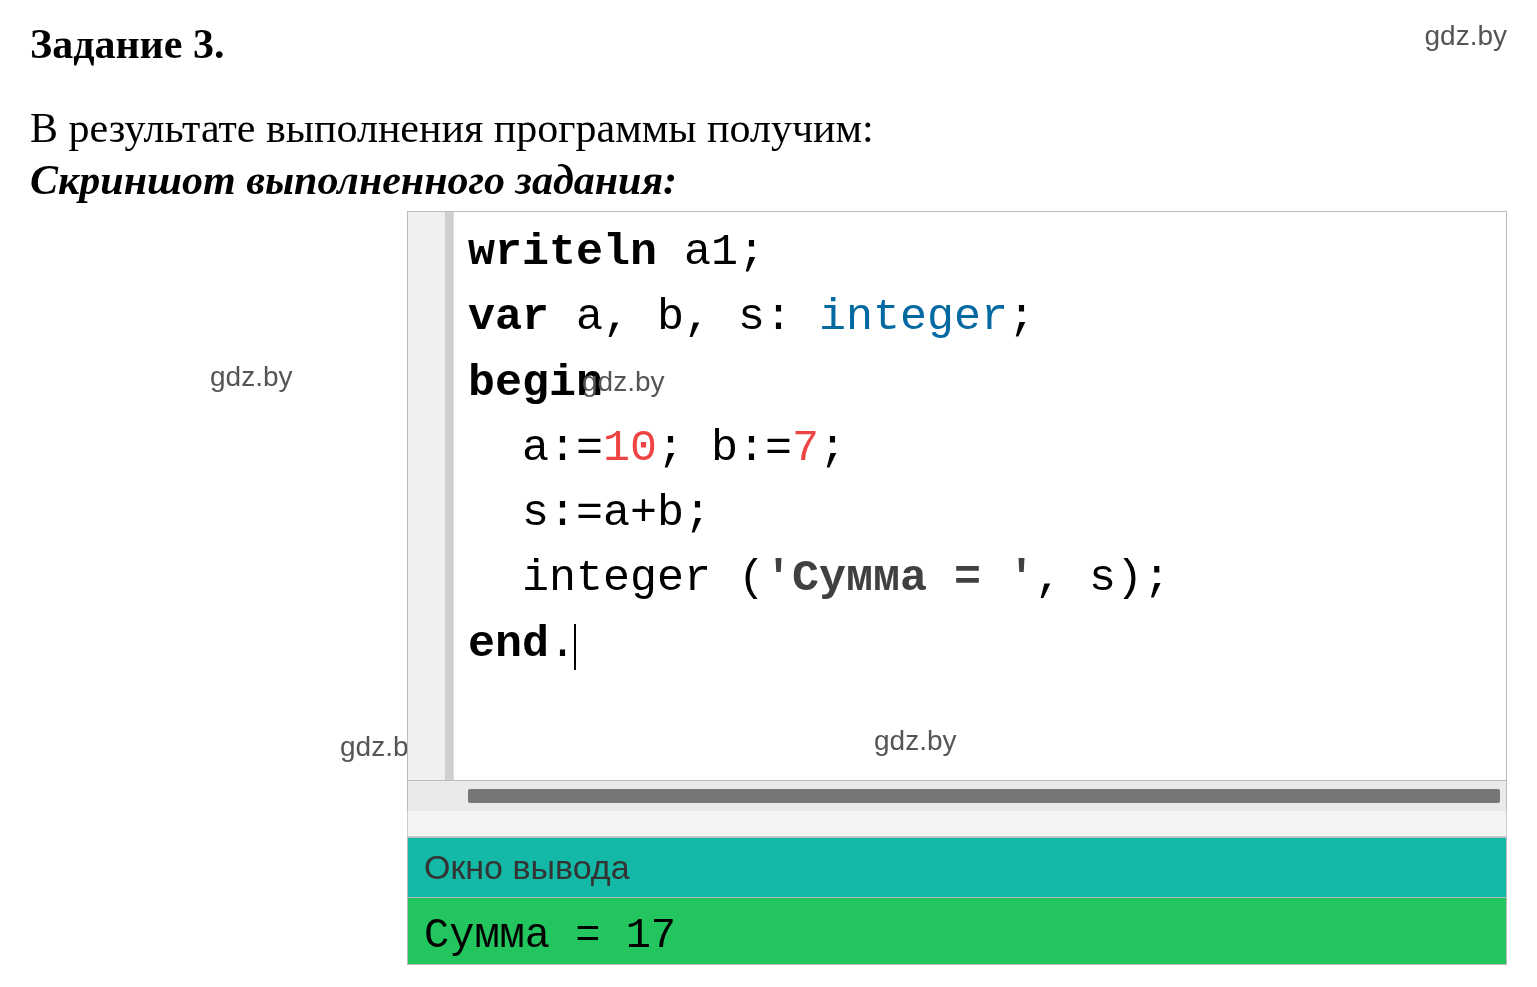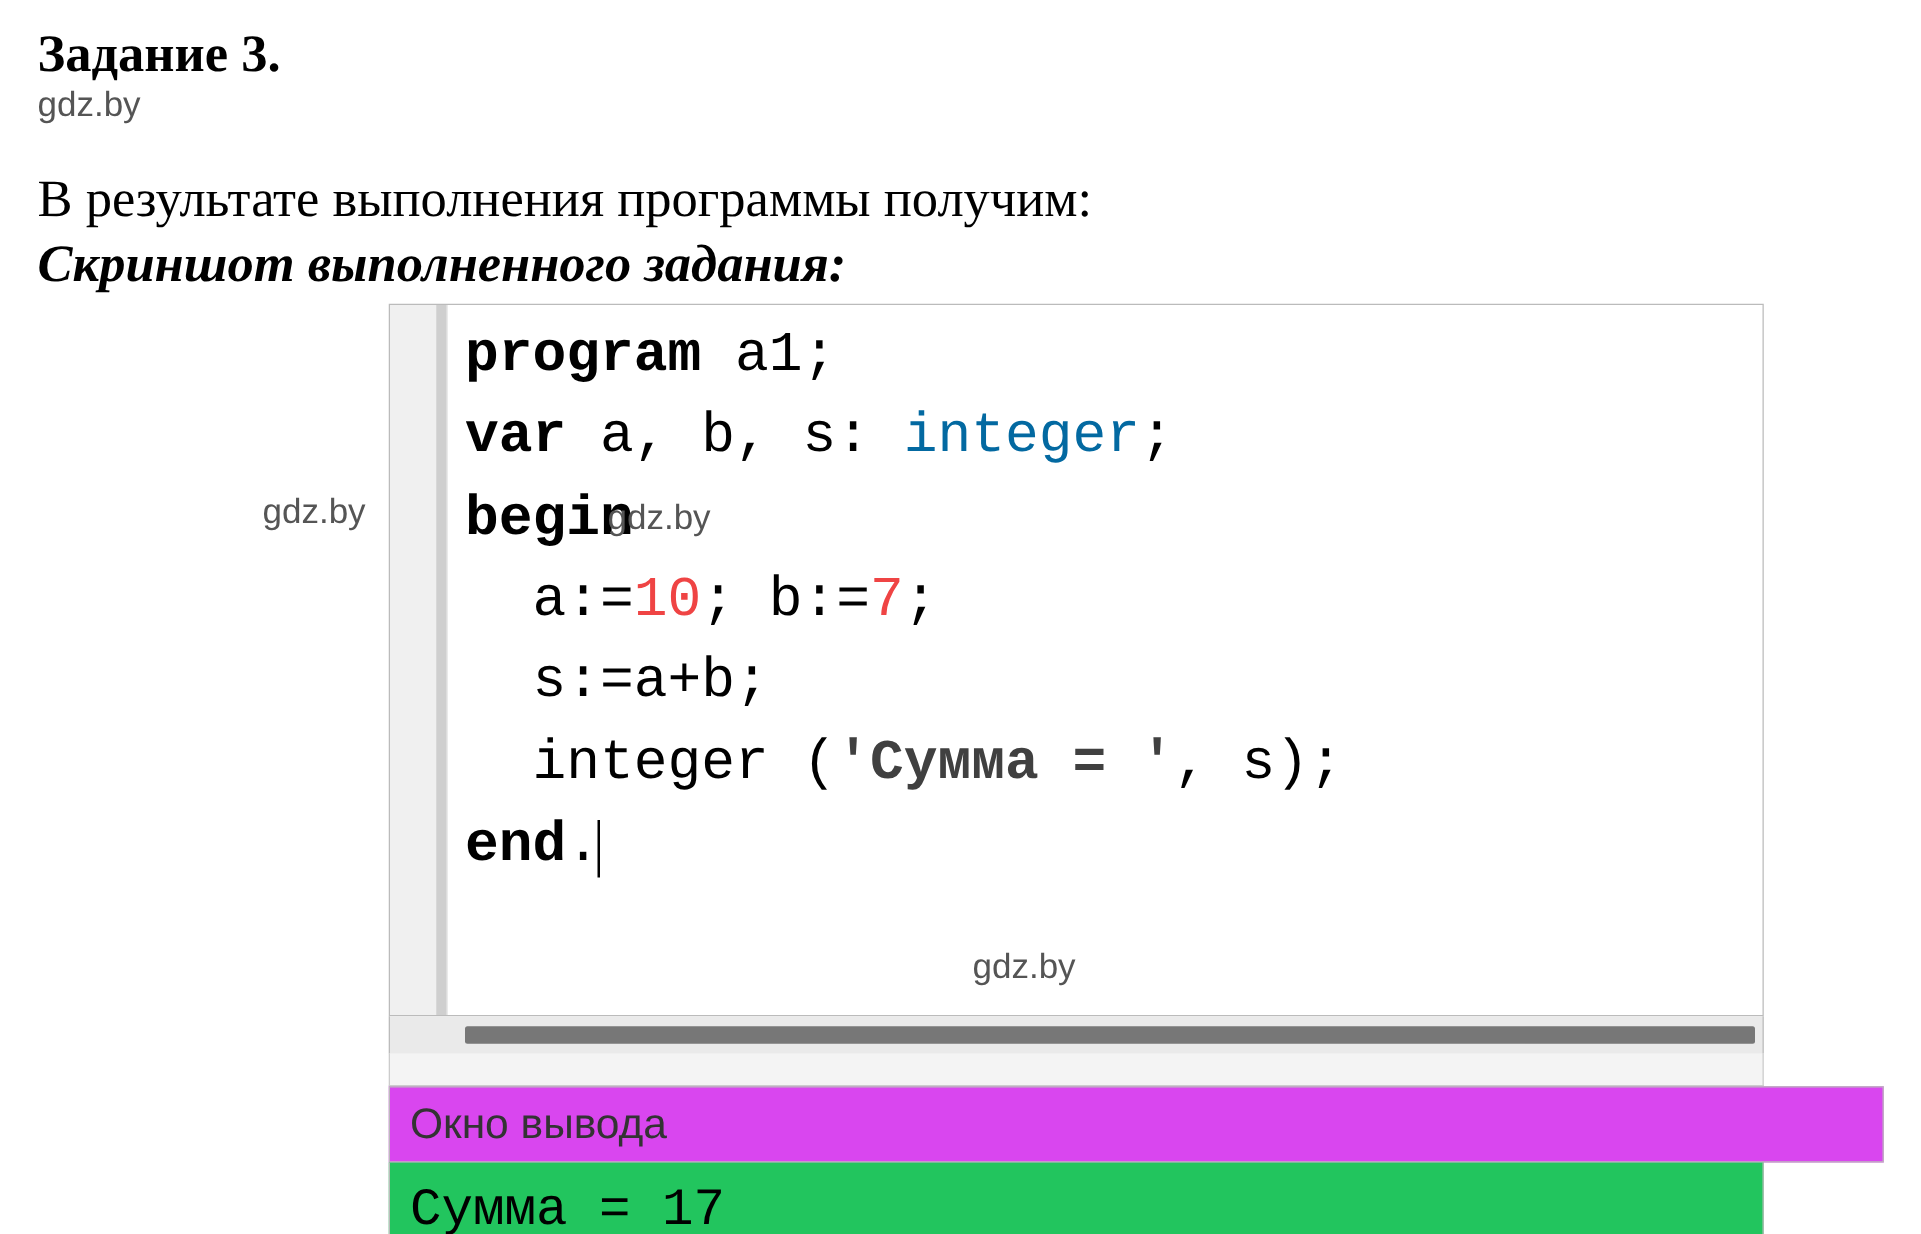--- a/index.html
+++ b/index.html
@@ -8,21 +8,20 @@
       font-family: Georgia, 'Times New Roman', serif;
       padding: 20px 30px;
       width: 1537px;
       color: #000;
     }
     .header-row {
       display: flex;
       justify-content: space-between;
       align-items: flex-start;
       margin-bottom: 4px;
-      flex-direction: column;
     }
     .task-title {
       font-size: 42px;
       font-weight: bold;
     }
     .watermark {
       font-size: 28px;
       color: #555;
       font-family: Arial, sans-serif;
     }
@@ -136,24 +135,24 @@
       border-radius: 2px;
     }
     .spacer-row {
       width: 1100px;
       height: 26px;
       background: #f4f4f4;
       border: 1px solid #ccc;
       border-top: none;
     }
     .output-title {
-      width: 1196px;
+      width: 1100px;
       border: 1px solid #bbb;
       border-top: 1px solid #bbb;
-      background: #d946ef;
+      background: #14b8a6;
       padding: 10px 16px;
       font-family: Arial, Verdana, sans-serif;
       font-size: 34px;
       color: #333;
     }
     .output-body {
       width: 1100px;
       border: 1px solid #bbb;
       border-top: none;
       background: #22c55e;
@@ -178,21 +177,21 @@
     <div class="watermark wm1">gdz.by</div>
     <div class="watermark wm2">gdz.by</div>
   </div>
 
   <div class="ide-col">
 
     <div class="code-editor">
       <div class="gutter">
         <div class="gutter-line"></div>
       </div>
-      <div class="code-area"><span class="kw">program</span><span> a1;</span>
+      <div class="code-area"><span class="kw">writeln</span><span> a1;</span>
 <span class="kw">var</span><span> a, b, s: </span><span class="typ">integer</span><span>;</span>
 <span class="kw">begin</span><span class="code-wm">gdz.by</span>
 <span>  a:=</span><span class="num">10</span><span>; b:=</span><span class="num">7</span><span>;</span>
 <span>  s:=a+b;</span>
 <span>  integer (</span><span class="str">'Сумма = '</span><span>, s);</span>
 <span class="kw">end</span><span>.</span><span class="cursor"></span>
 <span class="code-wm2">gdz.by</span></div>
     </div>
 
     <div class="scrollzone">

